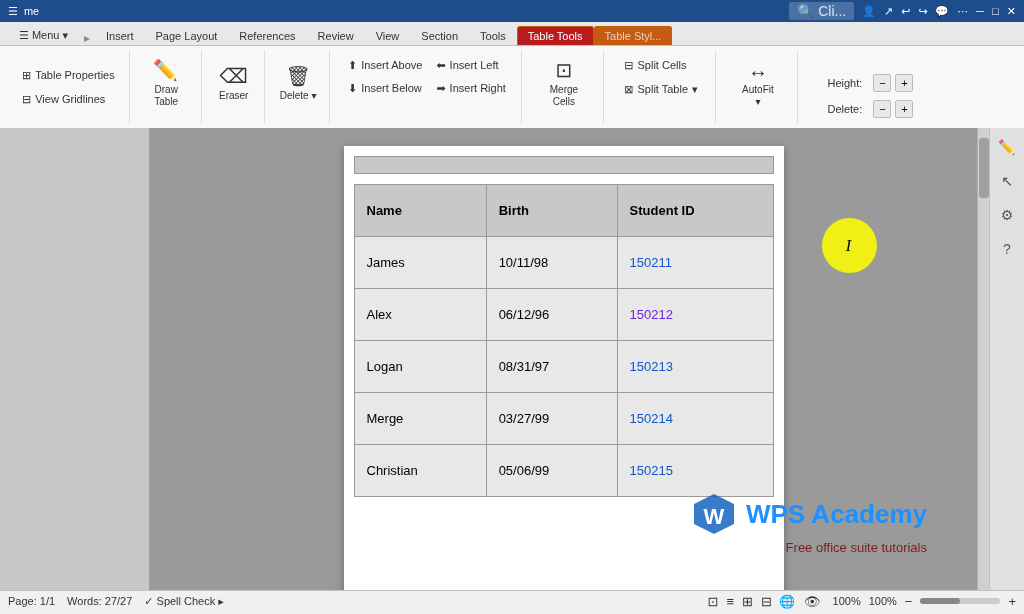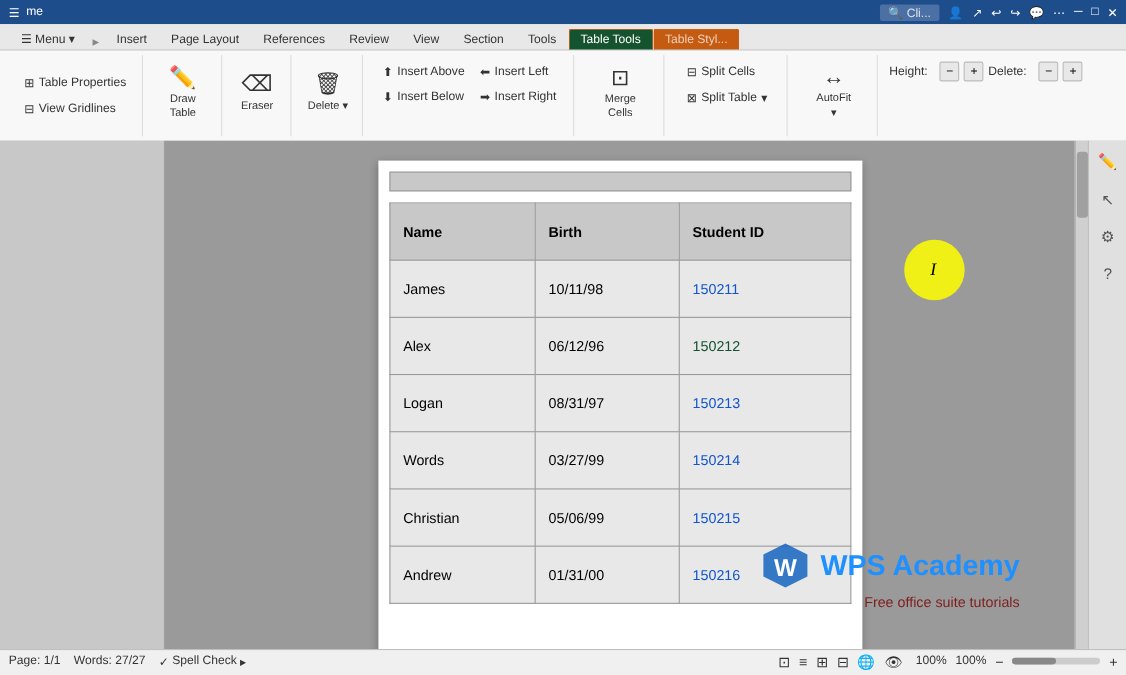--- a/index.html
+++ b/index.html
@@ -36,21 +36,21 @@
       background: transparent;
       color: #333;
     }
     .ribbon-tab.active {
       background: #f8f8f8;
       border-color: #c0c0c0;
       color: #000;
       font-weight: 500;
     }
     .ribbon-tab.table-tools {
-      background: #14532d;
+      background: #b91c1c;
       color: white;
       border-color: #c55a11;
     }
     .ribbon-tab.table-style {
       background: #c55a11;
       color: rgba(255,255,255,0.7);
       border-color: #c55a11;
     }
 
     .ribbon-content {
@@ -332,21 +332,21 @@
   </style>
 </head>
 <body>
 
 <div class="title-bar">
   <div class="title-bar-left">
     <span>☰</span>
     <span>me</span>
   </div>
   <div class="title-bar-right">
-    <span style="background:rgba(255,255,255,0.2);padding:1px 8px;border-radius:2px;color:rgba(255,255,255,0.8);font-size:11px;">🔍 Cli...</span>
+    <span style="background:rgba(255,255,255,0.2);padding:1px 8px;border-radius:2px;color:rgba(255,255,255,0.8);font-size:14px;">🔍 Cli...</span>
     <span>👤</span>
     <span>↗</span>
     <span>↩</span>
     <span>↪</span>
     <span>💬</span>
     <span>⋯</span>
     <span>─</span>
     <span>□</span>
     <span>✕</span>
   </div>
@@ -462,21 +462,21 @@
     <div class="ribbon-group-buttons">
       <div class="ribbon-btn">
         <span class="ribbon-btn-icon">↔</span>
         <span class="ribbon-btn-label">AutoFit</span>
         <span>▾</span>
       </div>
     </div>
   </div>
 
   <div class="ribbon-group rg-dimensions">
-    <div class="ribbon-group-buttons" style="gap:4px;justify-content:flex-end;">
+    <div class="ribbon-group-buttons" style="flex-direction:column;gap:4px;justify-content:flex-end;">
       <div class="dimension-control">
         <span class="dimension-label">Height:</span>
         <div class="dimension-btn">−</div>
         <div class="dimension-btn">+</div>
       </div>
       <div class="dimension-control">
         <span class="dimension-label">Delete:</span>
         <div class="dimension-btn">−</div>
         <div class="dimension-btn">+</div>
       </div>
@@ -502,41 +502,36 @@
         </thead>
         <tbody id="table-body">
         <tr>
               <td>James</td>
               <td>10/11/98</td>
               <td style="color: rgb(17, 85, 204);">150211</td>
             </tr>
             <tr>
               <td>Alex</td>
               <td>06/12/96</td>
-              <td style="color: #14532d;">150212</td>
+              <td style="color: #6d28d9;">150212</td>
             </tr>
             <tr>
               <td>Logan</td>
               <td>08/31/97</td>
               <td style="color: rgb(17, 85, 204);">150213</td>
             </tr>
             <tr>
-              <td>Words</td>
+              <td>Merge</td>
               <td>03/27/99</td>
               <td style="color: rgb(17, 85, 204);">150214</td>
             </tr>
             <tr>
               <td>Christian</td>
               <td>05/06/99</td>
               <td style="color: rgb(17, 85, 204);">150215</td>
-            </tr>
-            <tr>
-              <td>Andrew</td>
-              <td>01/31/00</td>
-              <td style="color: rgb(17, 85, 204);">150216</td>
             </tr>
           </tbody>
       </table>
     </div>
 
     <div class="yellow-circle"></div>
     <div class="cursor-i" style="font-family:serif;">I</div>
 
     <div class="wps-watermark">
       <div class="wps-logo-row">

